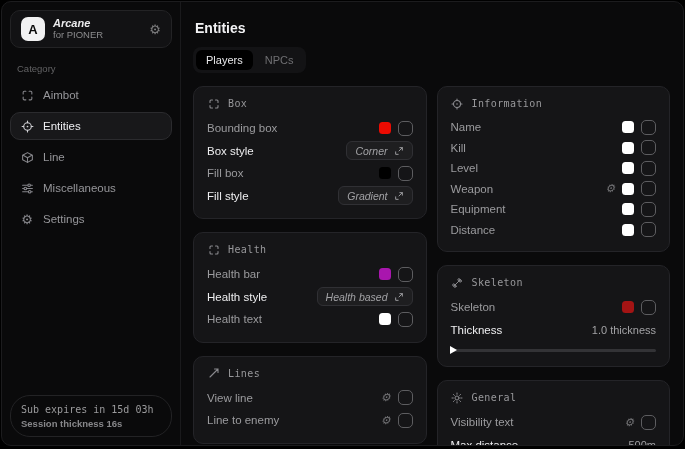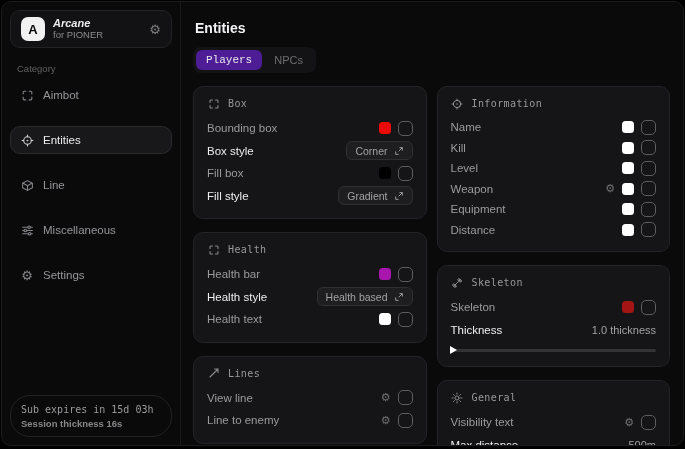--- a/index.html
+++ b/index.html
@@ -14,50 +14,50 @@
   .brand { height:38px; flex:none; border:1px solid #232325; background:#121214;
     border-radius:10px; display:flex; align-items:center; padding:0 10px; gap:8px; }
   .logo { width:24px; height:24px; background:#f1f1f2; border-radius:7px;
     display:flex; align-items:center; justify-content:center;
     color:#0a0a0a; font-weight:bold; font-size:13px; }
   .brand-text { display:flex; flex-direction:column; line-height:1.15; }
   .brand-title { font-size:11px; font-weight:bold; color:#eaeaec;font-style:italic; }
   .brand-sub { font-size:9.5px; color:#8c8c8e; }
   .brand-gear { margin-left:auto; color:#7c7c7e; font-size:13px; line-height:1; cursor:pointer; }
   .category { margin:15px 7px 7px 7px; font-size:9.5px; color:#626264; }
-  .nav { display:flex; flex-direction:column; gap:17px; }
+  .nav { display:flex; flex-direction:column; gap:3px; }
   .nav-item { height:28px; display:flex; align-items:center; gap:9px; padding:0 9px;
     border-radius:10px; border:1px solid transparent; color:#96969a; font-size:11.5px; cursor:pointer; }
   .nav-item .nicon { width:14px; height:14px; color:#85858a; flex:none; display:flex; align-items:center; justify-content:center; }
   .nav-item.active { background:#18181a; border-color:#2b2b2e; color:#ededf0; }
   .nav-item.active .nicon { color:#d2d2d6; }
   .side-footer { margin-top:auto; border:1px solid #232325; border-radius:20px;
     padding:8px 10px 7px; }
   .sf1 { font-family:"DejaVu Sans Mono", monospace; font-size:10px; color:#9b9b9d; }
   .sf2 { font-size:9.5px; color:#87878a; margin-top:3px; font-weight:bold; }
 
   
   .main { flex:1; padding:13px 13px 10px 12px; overflow:hidden; }
   .page-title { font-size:14px; font-weight:bold; color:#f2f2f4; margin:5px 0 11px 2px; }
   .tabs { display:inline-flex; background:#131315; border-radius:8px; padding:3px; gap:2px; }
   .tab { padding:4px 10px; border-radius:6px; font-size:11px; color:#6f6f72; cursor:pointer; }
-  .tab.active { background:#4c1d95; color:#e8e8ea;font-family:Liberation Mono, monospace; }
+  .tab.active { background:#000000; color:#e8e8ea; }
   .cols { display:flex; gap:10px; margin-top:13px; }
   .col { flex:1; display:flex; flex-direction:column; gap:13px; }
   .card { background:#151517; border:1px solid #242428; border-radius:10px;
     padding:10px 13px 11px; }
   .card-head { display:flex; align-items:center; gap:8px; margin-bottom:7px; }
   .card-head .hicon { width:13px; height:13px; color:#8a8a8e; display:flex; align-items:center; justify-content:center; }
   .card-head .hlabel { font-family:"DejaVu Sans Mono", monospace; font-size:10px;
     color:#98989b; letter-spacing:.4px; }
   .row { height:22.5px; display:flex; align-items:center;justify-content:flex-end; }
   .row.compact { height:20.5px; }
   .rlabel { font-size:11.5px; color:#9b9b9e; }
   .rlabel.bright { color:#eeeef0; font-weight:normal; }
-  .controls { margin-left:auto; display:flex; align-items:center; gap:7px; }
+  .controls { margin-left:auto; display:flex; align-items:center; gap:7px;font-style:italic; }
   .swatch { width:12px; height:12px; border-radius:3.5px; cursor:pointer; }
   .checkbox { width:15px; height:15px; border-radius:5px; border:1.5px solid #5d5d60;
     background:transparent; cursor:pointer; }
   .gear-sm { color:#717174; font-size:11px; line-height:1; cursor:pointer; }
   .pill { height:19px; display:flex; align-items:center; gap:6px; padding:0 8px;
     background:#1e1e20; border:1px solid #303034; border-radius:6px;
     font-size:10.5px; color:#a2a2a5; cursor:pointer; }
   .pill .picon { width:10px; height:10px; color:#9a9a9d; display:flex; }
   .rvalue { margin-left:auto; font-size:11px; color:#a2a2a5; }
   .slider { position:relative; height:3px; background:#333336; border-radius:2px;

